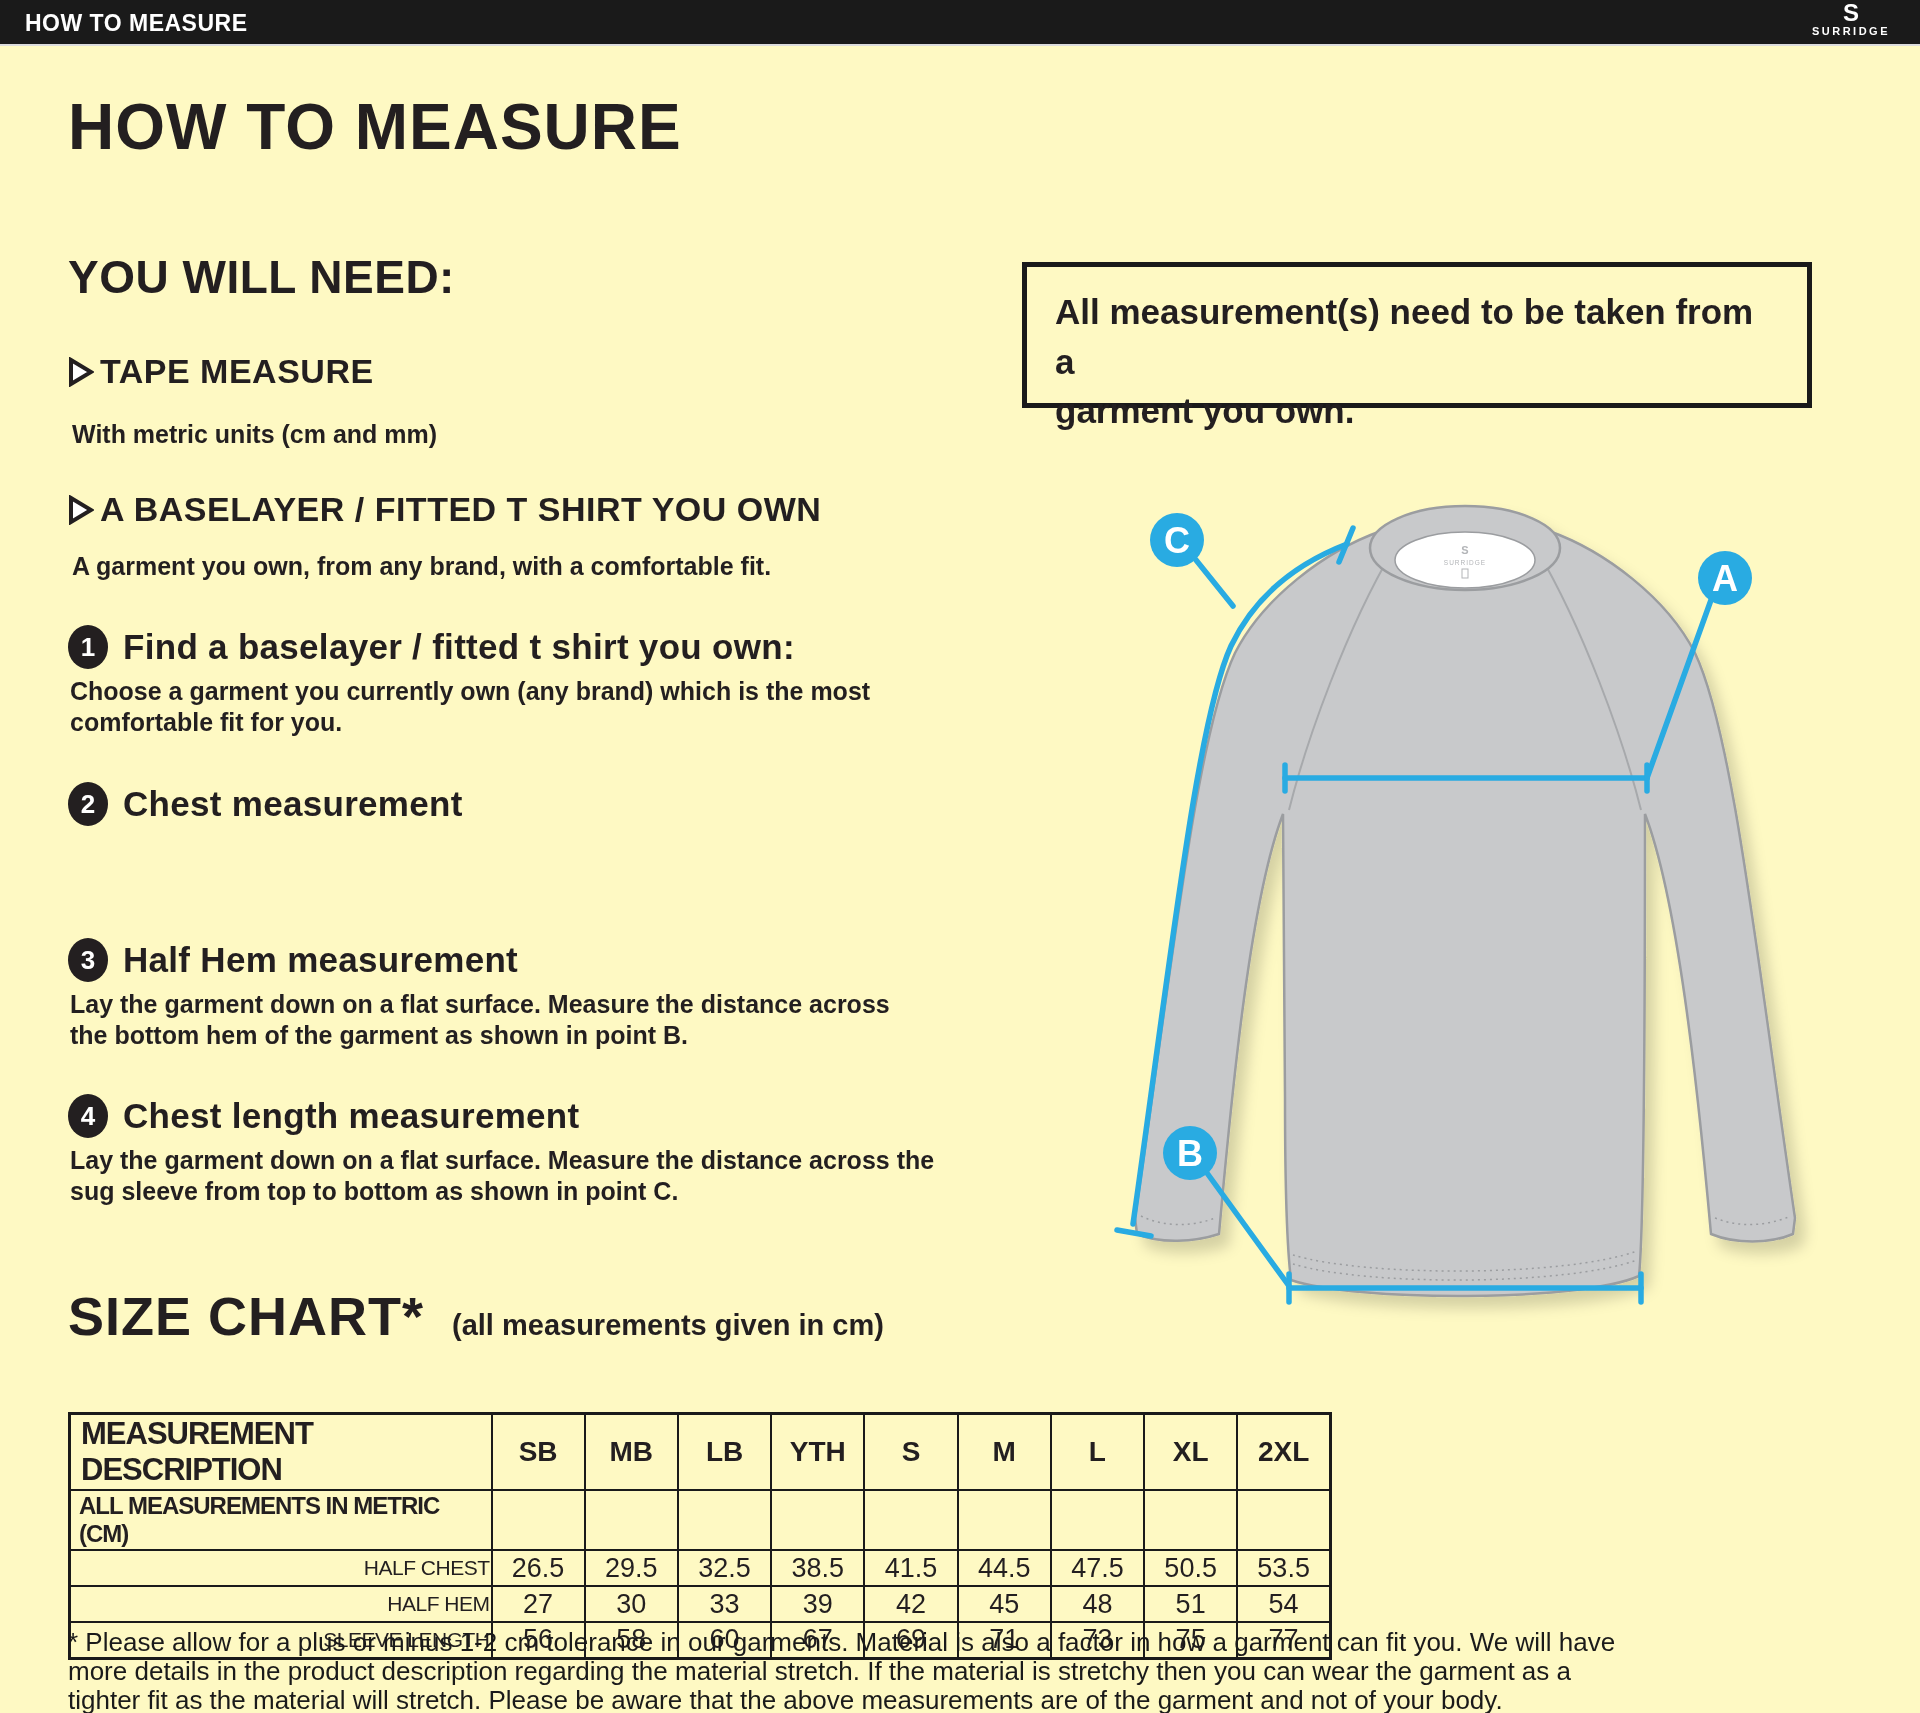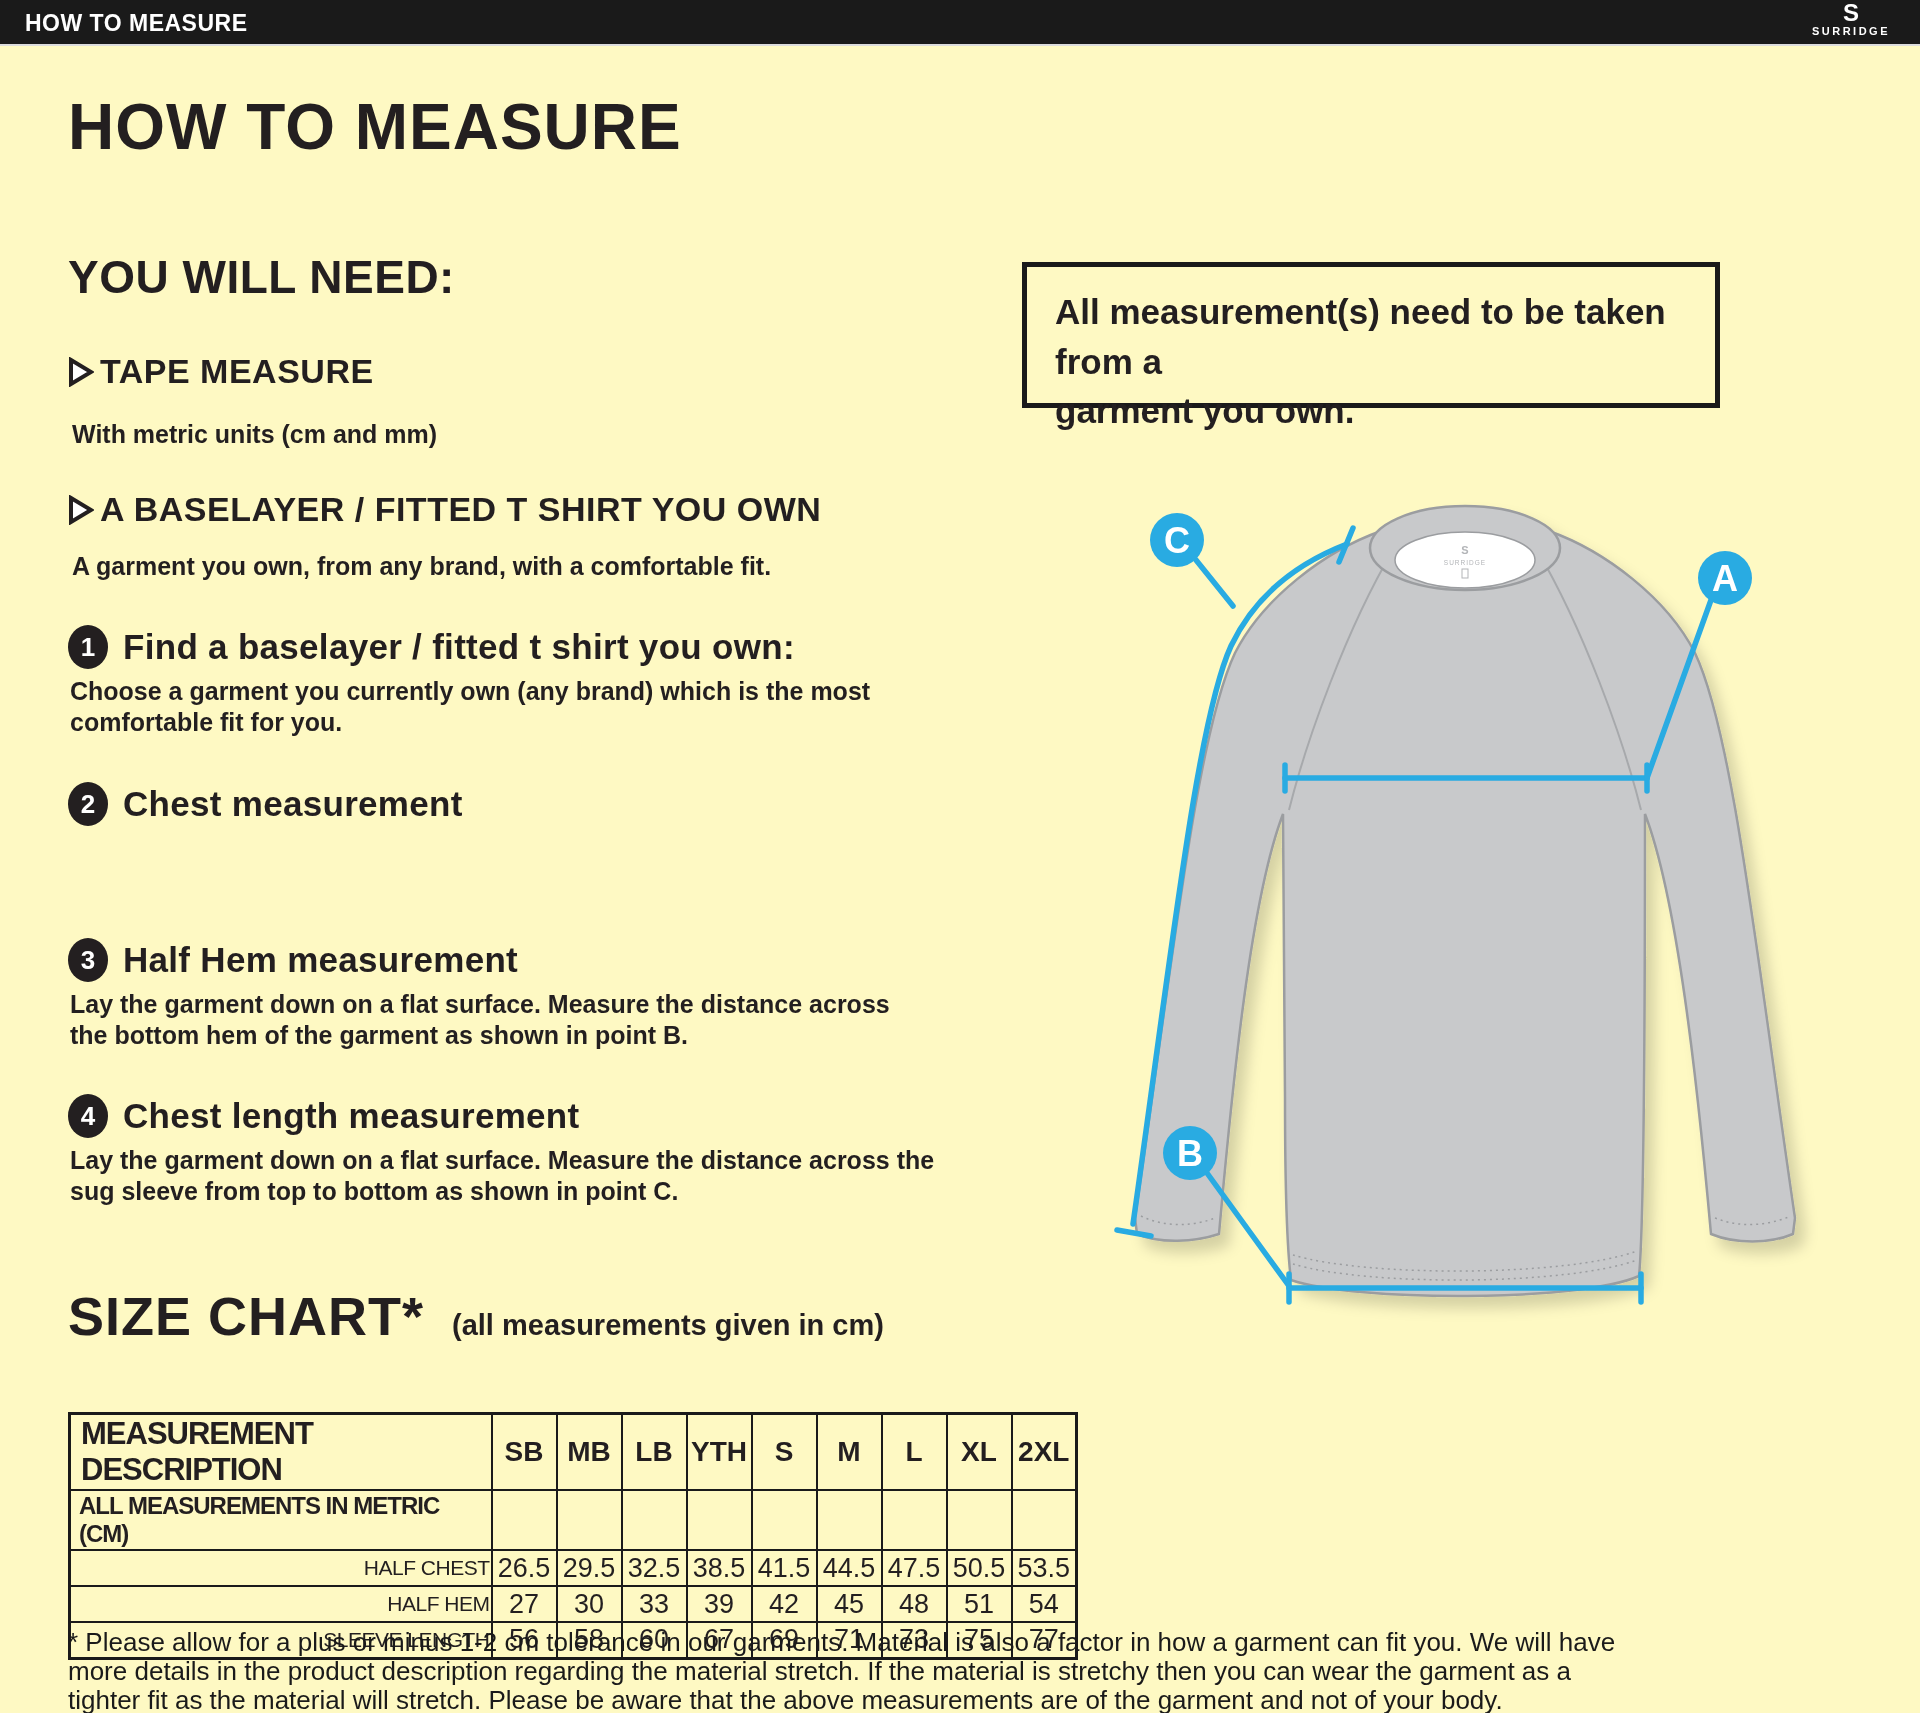--- a/index.html
+++ b/index.html
@@ -21,31 +21,31 @@
   .need-sub{position:absolute;left:72px;font-size:25px;font-weight:bold;}
   .tri{width:26px;height:30px;flex:0 0 auto;}
   
   .step-row{position:absolute;left:68px;display:flex;align-items:center;gap:15px;}
   .badge{width:40px;height:44px;border-radius:50%;background:#231f20;color:#fff;
          display:flex;align-items:center;justify-content:center;font-size:26px;font-weight:bold;flex:0 0 auto;}
   .step-title{font-size:35px;font-weight:bold;letter-spacing:.3px;}
   .step-desc{position:absolute;left:70px;width:900px;font-size:25px;font-weight:bold;
              line-height:31px;white-space:pre-line;}
   
-  .notice{position:absolute;left:1022px;top:262px;width:698px;height:146px;box-sizing:border-box;
+  .notice{position:absolute;left:1022px;top:262px;width:790px;height:146px;box-sizing:border-box;
           border:5px solid #1a1a1a;padding:20px 28px;font-size:35px;font-weight:bold;
           line-height:1.42;white-space:pre-line;}
   
   .shirt-wrap{position:absolute;left:1085px;top:418px;width:800px;height:905px;}
   
   .sc-head{position:absolute;left:68px;top:1285px;display:flex;align-items:baseline;}
   .sc-title{font-size:54px;font-weight:bold;letter-spacing:1px;}
   .sc-sub{font-size:29px;font-weight:bold;margin-left:28px;}
   table.size{position:absolute;left:68px;top:1412px;border-collapse:collapse;table-layout:fixed;
-             width:1010px;}
+             width:1264px;}
   table.size th,table.size td{border:2px solid #1a1a1a;box-sizing:border-box;}
   table.size{border:3px solid #1a1a1a;}
   th.desc{width:422px;text-align:left;padding-left:10px;font-size:31px;font-weight:bold;letter-spacing:-1px;height:57px;}
   th.size-h{font-size:28px;font-weight:bold;text-align:center;height:57px;}
   td.metric{font-size:24px;font-weight:bold;letter-spacing:-1px;text-align:left;padding-left:8px;height:36px;}
   td.rlabel{font-size:21px;font-weight:normal;letter-spacing:-.5px;text-align:right;padding-left:8px;height:36px;}
   td.val{font-size:27px;text-align:center;height:36px;}
   
   .footnote{position:absolute;left:68px;top:1628px;width:1800px;font-size:26px;line-height:29px;
             white-space:pre-line;color:#1a1a1a;}

